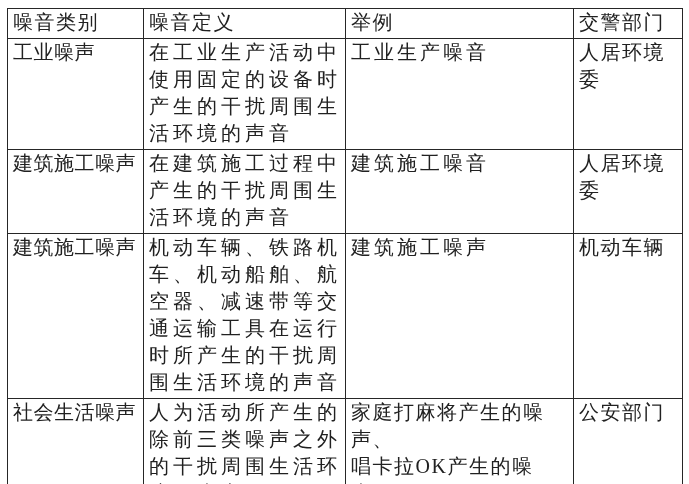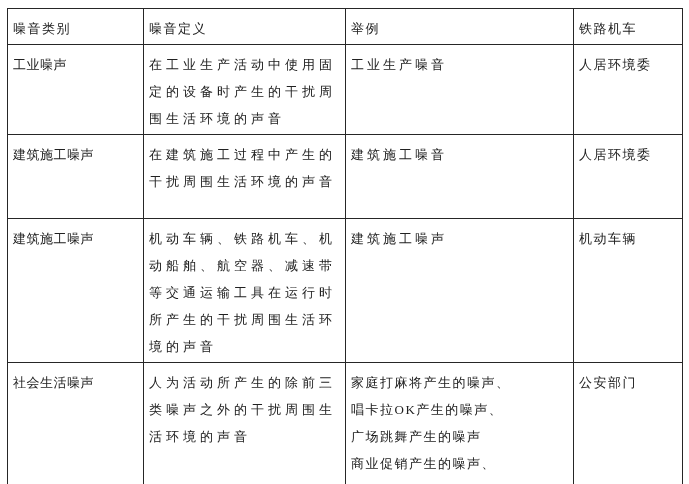--- a/index.html
+++ b/index.html
@@ -22,22 +22,22 @@
     left: 7px;
     top: 8px;
     width: 675px;
     border-collapse: collapse;
     table-layout: fixed;
   }
   table.noise-table td,
   table.noise-table th {
     border: 1.5px solid #262626;
     vertical-align: top;
-    padding: 6px 4px 2px 5px;
-    font-size: 13px;
+    padding: 0 4px 2px 5px;
+    font-size: 20px;
     font-weight: normal;
     line-height: 27px;
     color: #212121;
     text-align: left;
     overflow: hidden;
     word-break: break-all;
   }
   th.hdr        { letter-spacing: 1.5px; }
   td.cat        { letter-spacing: 0.5px; margin-top: 33px; }
   td.def        { letter-spacing: 4px; }
@@ -54,21 +54,21 @@
       <col style="width:136px">
       <col style="width:202px">
       <col style="width:228px">
       <col style="width:109px">
     </colgroup>
     <tbody>
         <tr style="height:30px">
       <th class="hdr">噪音类别</th>
       <th class="hdr">噪音定义</th>
       <th class="hdr">举例</th>
-      <th class="hdr">铁路机车</th>
+      <th class="hdr">交警部门</th>
     </tr>
     <tr style="height:81px">
       <td class="cat">工业噪声</td>
       <td class="def">在工业生产活动中使用固定的设备时产生的干扰周围生活环境的声音</td>
       <td class="ex">工业生产噪音</td>
       <td class="dept">人居环境委</td>
     </tr>
     <tr style="height:84px">
       <td class="cat">建筑施工噪声</td>
       <td class="def">在建筑施工过程中产生的干扰周围生活环境的声音</td>

